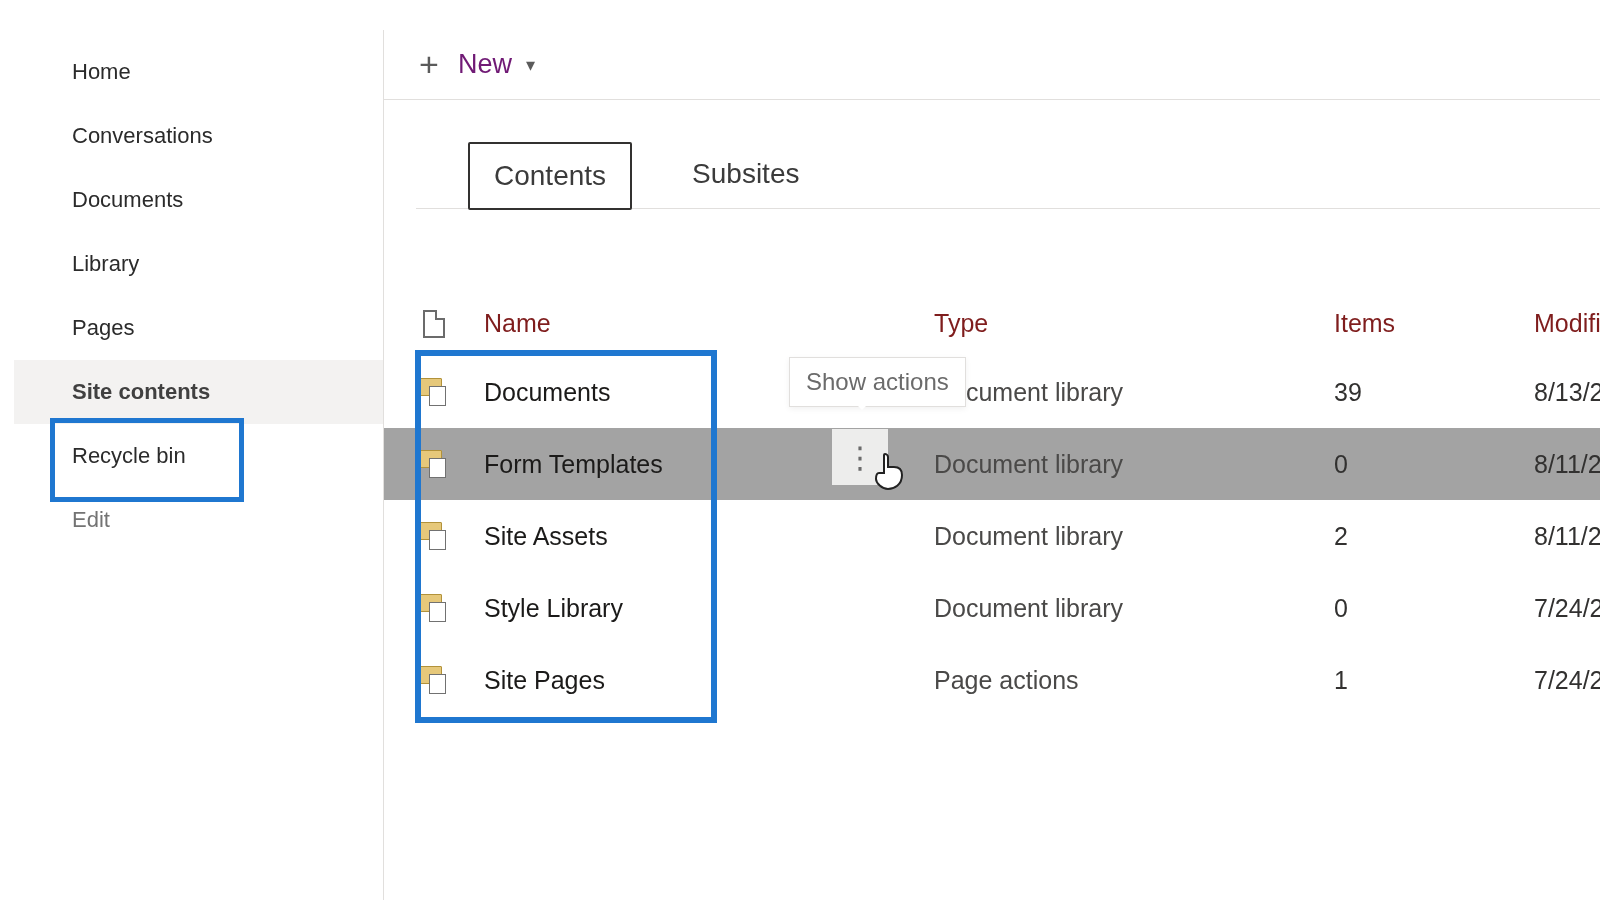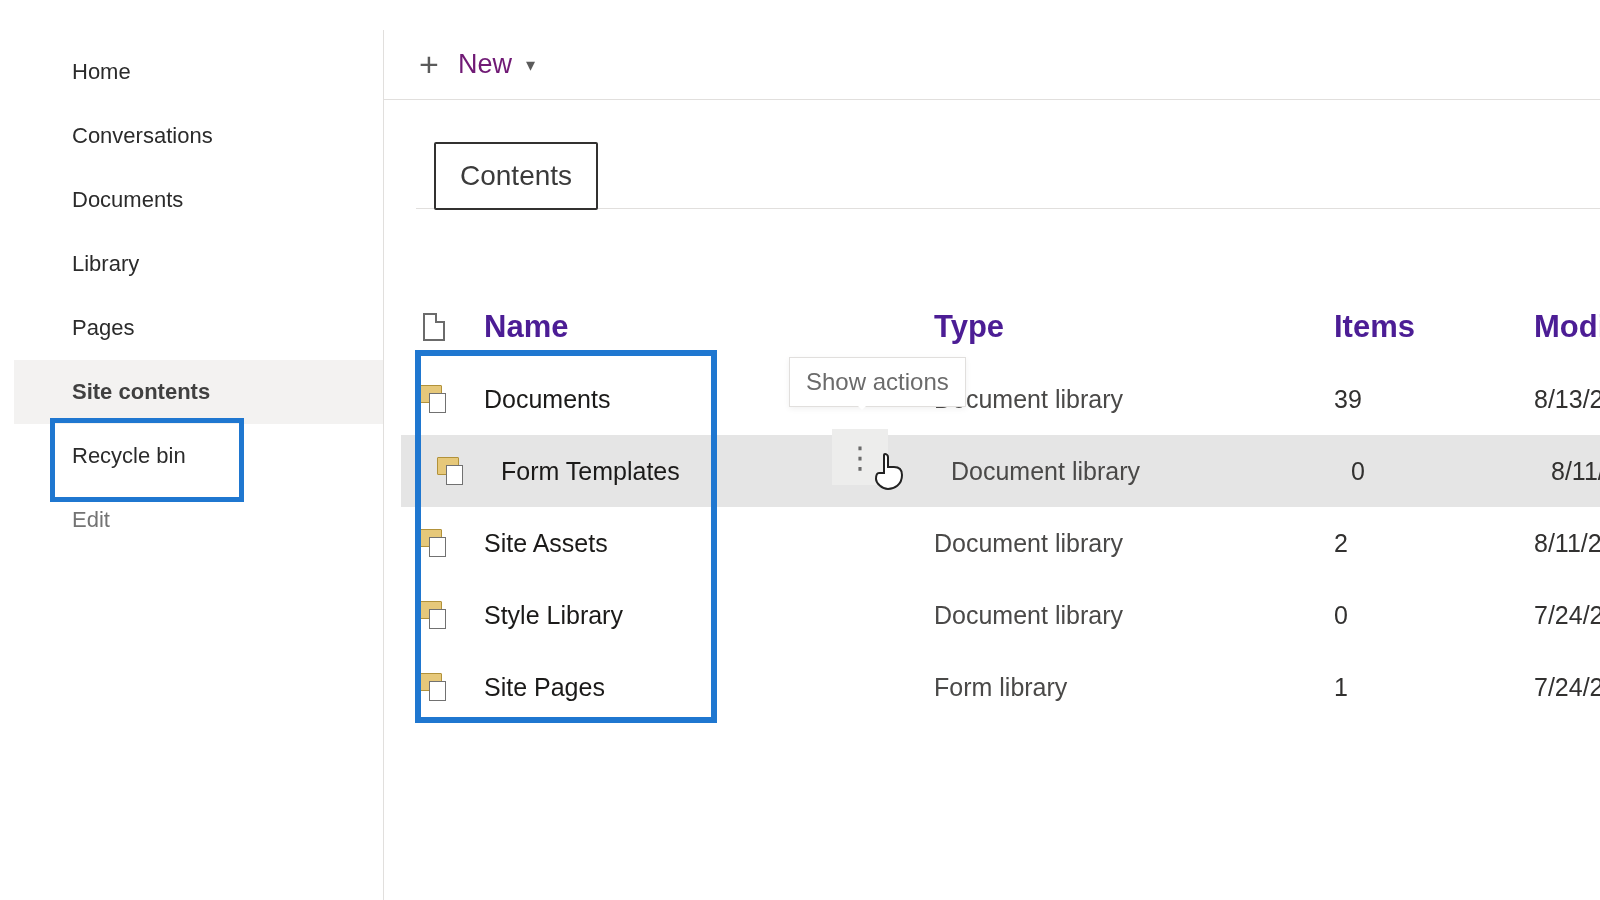--- a/index.html
+++ b/index.html
@@ -89,44 +89,44 @@
     padding: 16px 24px;
     cursor: pointer;
     color: #3b3b3b;
     position: relative;
     top: 2px;
   }
   .tab.active {
     border: 2px solid #323130;
     border-radius: 2px;
     font-weight: 400;
+    margin-left: 34px;
   }
   .table-wrap {
     position: relative;
     margin-top: 100px;
   }
   .grid {
     display: grid;
     grid-template-columns: 100px 450px 400px 200px 1fr;
     align-items: center;
   }
   .grid.header {
-    font-weight: 700;
-    font-size: 31px;
-    color: #4c1d95;
+    font-weight: 400;
+    font-size: 25px;
+    color: #7f1d1d;
     padding-bottom: 18px;
   }
   .grid.row {
     height: 72px;
     font-size: 25px;
     color: #3b3a39;
   }
   .grid.row.hover {
-    background: #e5e5e5;
-    margin-left: 17px;
+    background: #a3a3a3;
   }
   .icon-cell {
     display: flex;
     justify-content: center;
   }
   .doclib-icon {
     width: 28px; height: 28px;
     position: relative;
   }
   .doclib-icon .folder {
@@ -231,20 +231,21 @@
 <main class="main">
 
   <div class="command-bar">
     <span class="plus-icon">+</span>
     <span class="new-label">New</span>
     <span class="chevron">▾</span>
   </div>
 
   <div class="tabs">
     <div class="tab active">Contents</div>
+    <div class="tab">Subsites</div>
   </div>
 
   <div class="table-wrap">
 
     <div class="grid header">
       <div class="icon-cell">
         <span class="page-icon"></span>
       </div>
       <div>Name</div>
       <div>Type</div>
@@ -305,21 +306,21 @@
     </div>
 
     <div class="grid row">
       <div class="icon-cell">
           <span class="doclib-icon">
             <span class="folder"></span>
             <span class="sheet"></span>
           </span>
         </div>
       <div class="name-cell">Site Pages</div>
-      <div class="type-cell">Form library</div>
+      <div class="type-cell">Page actions</div>
       <div class="items-cell">1</div>
       <div class="mod-cell">7/24/2021 10:</div>
     </div>
 
     <div class="highlight-names"></div>
 
     <div class="tooltip">Show actions</div>
 
     <div class="actions-row2">
       <span class="vdots"></span>

